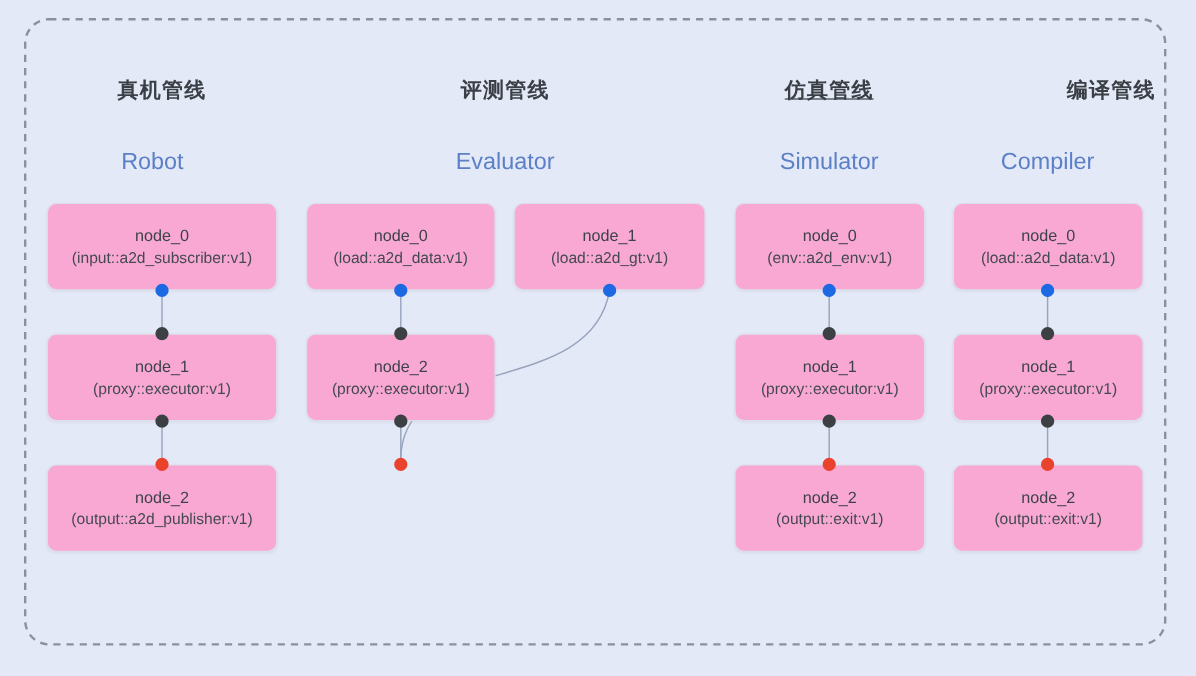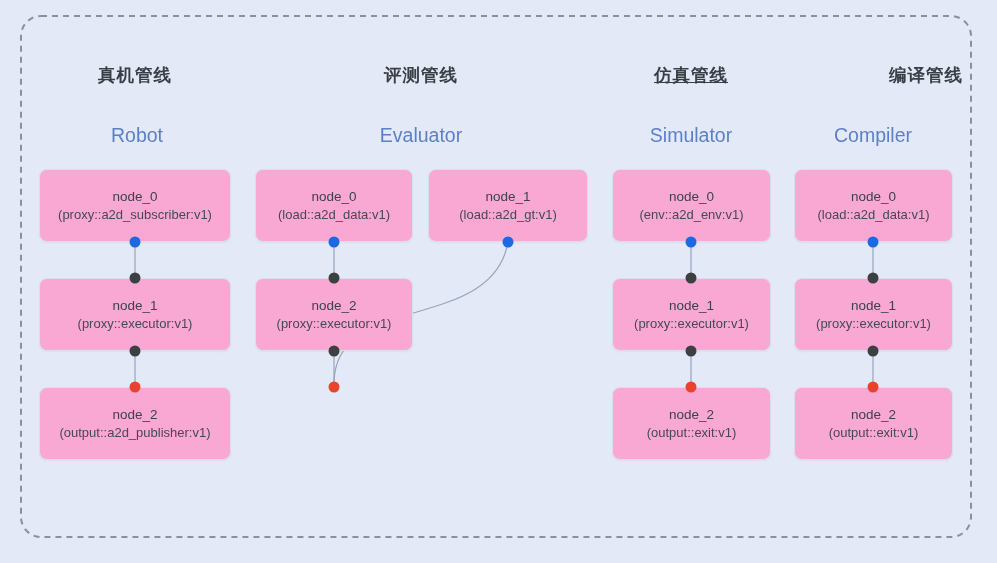--- a/index.html
+++ b/index.html
@@ -90,21 +90,21 @@
     <line class="edge" x1="691" y1="351" x2="691" y2="387"></line>
 
     <line class="edge" x1="873" y1="242" x2="873" y2="278"></line>
     <line class="edge" x1="873" y1="351" x2="873" y2="387"></line>
   </svg>
 
   <div id="boxes-layer">
 
     <div class="node-box" style="left:39px; top:169px; width:192px;">
       <span class="node-title">node_0</span>
-      <span class="node-subtitle">(proxy::a2d_subscriber:v1)</span>
+      <span class="node-subtitle">(input::a2d_subscriber:v1)</span>
     </div>
     <div class="node-box" style="left:39px; top:278px; width:192px;">
       <span class="node-title">node_1</span>
       <span class="node-subtitle">(proxy::executor:v1)</span>
     </div>
     <div class="node-box" style="left:39px; top:387px; width:192px;">
       <span class="node-title">node_2</span>
       <span class="node-subtitle">(output::a2d_publisher:v1)</span>
     </div>
 
@@ -170,19 +170,19 @@
     <circle class="port-red" cx="691" cy="387" r="5.5"></circle>
     <circle class="port-red" cx="873" cy="387" r="5.5"></circle>
   </svg>
 
   <div id="labels-layer">
     <div class="title-zh" style="left:135px; top:63px;">真机管线</div>
     <div class="title-zh" style="left:421px; top:63px;">评测管线</div>
     <div class="title-zh" style="left:691px; top:63px;text-decoration:underline;">仿真管线</div>
     <div class="title-zh" style="left:926px; top:63px;">编译管线</div>
 
-    <div class="title-en" style="left:137px; top:124px;">Robot</div>
+    <div class="title-en" style="left:127px; top:124px;">Robot</div>
     <div class="title-en" style="left:421px; top:124px;text-align:center;">Evaluator</div>
     <div class="title-en" style="left:691px; top:124px;">Simulator</div>
     <div class="title-en" style="left:873px; top:124px;">Compiler</div>
   </div>
 
 </div>
 
 </body></html>

